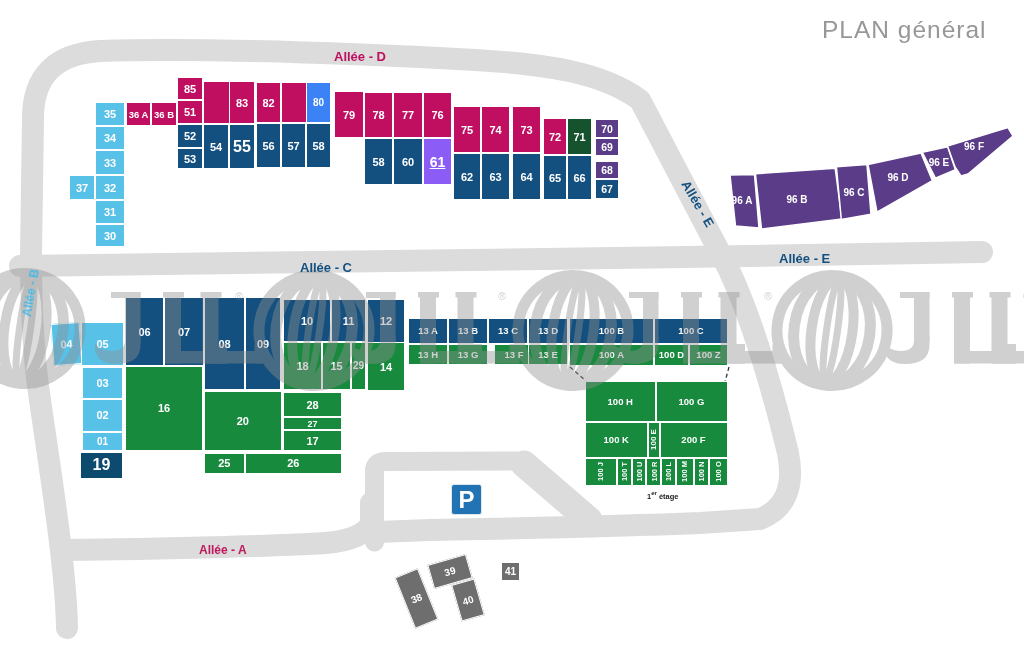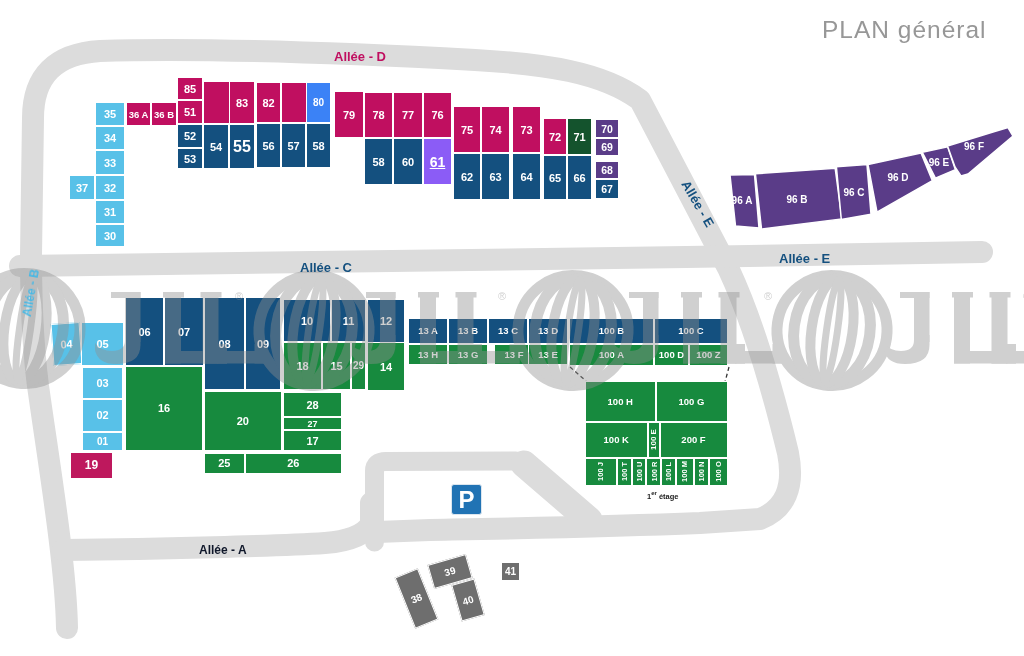--- a/index.html
+++ b/index.html
@@ -199,21 +199,21 @@
 <div class="b" style="left:283px;top:392px;width:59px;height:25px;background:#178a3e;font-size:11px;">28</div>
 
 <div class="b" style="left:283px;top:417px;width:59px;height:13px;background:#178a3e;font-size:9px;">27</div>
 
 <div class="b" style="left:283px;top:430px;width:59px;height:21px;background:#178a3e;font-size:11px;">17</div>
 
 <div class="b" style="left:204px;top:453px;width:40.5px;height:20.5px;background:#178a3e;font-size:11px;">25</div>
 
 <div class="b" style="left:244.5px;top:453px;width:97.5px;height:20.5px;background:#178a3e;font-size:11px;">26</div>
 
-<div class="b" style="left:70px;top:451.5px;width:43px;height:27.5px;background:#be185d;font-size:12px;">19</div>
+<div class="b" style="left:80px;top:451.5px;width:43px;height:27.5px;background:#0c4a6e;font-size:16px;">19</div>
 
 <div class="b" style="left:585px;top:380.5px;width:70.5px;height:41px;background:#178a3e;font-size:9.5px;">100 H</div>
 
 <div class="b" style="left:655.5px;top:380.5px;width:72px;height:41px;background:#178a3e;font-size:9.5px;">100 G</div>
 
 <div class="b" style="left:585px;top:421.5px;width:62.5px;height:36px;background:#178a3e;font-size:9.5px;">100 K</div>
 
 <div class="b" style="left:647.5px;top:421.5px;width:12px;height:36px;background:#178a3e;font-size:8px;">
     <span style="transform:rotate(-90deg);">100 E</span>
   </div>
@@ -378,18 +378,18 @@
 </div>
 
 <div class="lab" style="left:822px;top:16px;font-size:24.5px;color:#979797;font-weight:normal;letter-spacing:1px;">PLAN général</div>
 
 <div class="lab" style="left:306px;top:49px;font-size:13px;color:#c00f60;font-weight:bold;letter-spacing:0;margin-left:28px;">Allée - D</div>
 
 <div class="lab" style="left:300px;top:260px;font-size:13px;color:#14507f;font-weight:bold;letter-spacing:0;">Allée - C</div>
 
 <div class="lab" style="left:779px;top:251px;font-size:13px;color:#14507f;font-weight:bold;letter-spacing:0;">Allée - E</div>
 
-<div class="lab" style="left:199px;top:543px;font-size:12px;color:#0f172a;font-weight:bold;letter-spacing:0;">Allée - A</div>
+<div class="lab" style="left:199px;top:543px;font-size:12px;color:#be185d;font-weight:bold;letter-spacing:0;">Allée - A</div>
 
 <div class="lab" style="left:670px;top:200px;width:60px;font-size:13px;color:#14507f;transform:rotate(60deg);">Allée - E</div>
 
 <div class="lab" style="left:2px;top:280px;width:60px;font-size:12px;color:#49b8e4;transform:rotate(-80deg);">Allée - B</div>
 
 <div class="lab" style="left:647px;top:490px;font-size:7.5px;color:#222;font-weight:bold;">1<sup style="font-size:6px;">er</sup> étage</div>
 </body></html>

